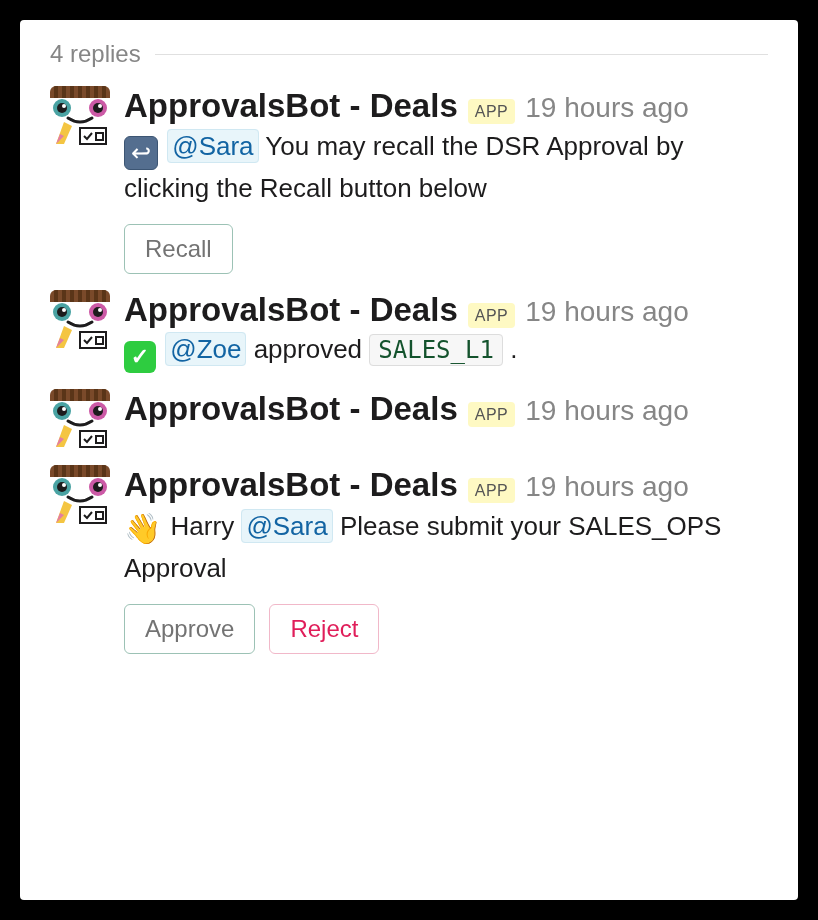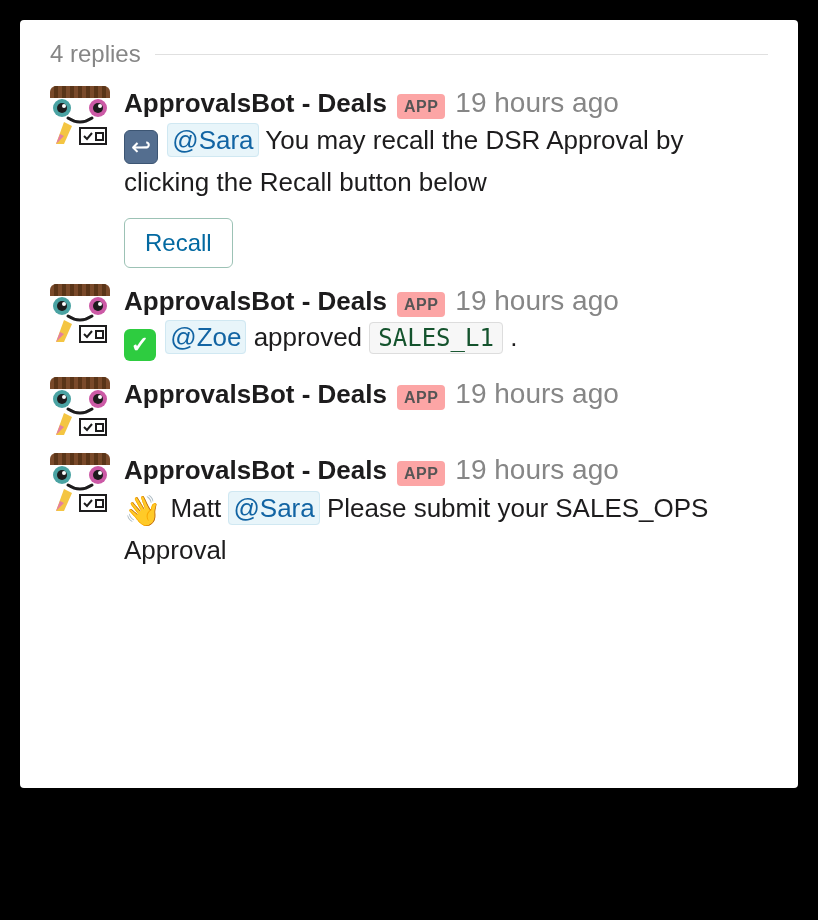--- a/index.html
+++ b/index.html
@@ -8,21 +8,21 @@
     padding: 0;
     background: #000;
     font-family: -apple-system, BlinkMacSystemFont, "Segoe UI", Helvetica, Arial, sans-serif;
     width: 818px;
     height: 920px;
   }
   .frame {
     background: #fff;
     margin: 20px;
     width: 778px;
-    height: 768px;
+    height: 880px;
     border-radius: 4px;
     padding: 20px 30px 30px 30px;
     overflow: hidden;
   }
   .thread-header {
     display: flex;
     align-items: center;
     color: #868686;
     font-size: 24px;
     margin-bottom: 18px;
@@ -52,29 +52,29 @@
   .msg-body { flex: 1; min-width: 0; }
   .msg-head {
     display: flex;
     align-items: baseline;
     flex-wrap: wrap;
     gap: 10px;
     line-height: 1.2;
   }
   .sender {
     font-weight: 800;
-    font-size: 26px;
+    font-size: 33px;
     color: #1d1c1d;
   }
   .app-badge {
     display: inline-block;
-    background: #fca5a5;
+    background: #fef9c3;
     color: #555;
     font-size: 16px;
-    font-weight: 700;
+    font-weight: 400;
     padding: 3px 7px;
     border-radius: 4px;
     vertical-align: middle;
     letter-spacing: 0.5px;
   }
   .timestamp {
     color: #868686;
     font-size: 28px;
   }
   .msg-text {
@@ -135,21 +135,21 @@
   }
   .btn {
     font-size: 24px;
     font-weight: 500;
     padding: 10px 20px;
     border-radius: 6px;
     background: #fff;
     cursor: pointer;
   }
   .btn.green {
-    color: #0369a1;
+    color: #737373;
     border: 1px solid #9cc2b5;
   }
   .btn.red {
     color: #e01e5a;
     border: 1px solid #f1b8c9;
   }
 </style>
 </head>
 <body>
 
@@ -301,18 +301,22 @@
     <path d="M34 50 l3 3 l5 -6" stroke="#1d1c1d" stroke-width="2" fill="none"></path>
     <rect x="46" y="47" width="7" height="7" fill="none" stroke="#1d1c1d" stroke-width="2"></rect>
   </svg>
         </div>
         <div class="msg-body">
           <div class="msg-head">
             <span class="sender">ApprovalsBot - Deals</span>
             <span class="app-badge">APP</span>
             <span class="timestamp">19 hours ago</span>
           </div>
-          <div class="msg-text"><span class="emoji">👋</span> <span> Matt </span><span class="mention">@Sara</span><span> Please submit your SALES_OPS Approval</span></div>
+          <div class="msg-text"><span class="emoji">👋</span> <span> Harry </span><span class="mention">@Sara</span><span> Please submit your SALES_OPS Approval</span></div>
+          <div class="btn-row">
+            <button class="btn green">Approve</button>
+            <button class="btn red">Reject</button>
+          </div>
         </div>
       </div>
     </div>
 
 </div>
 
 </body></html>

